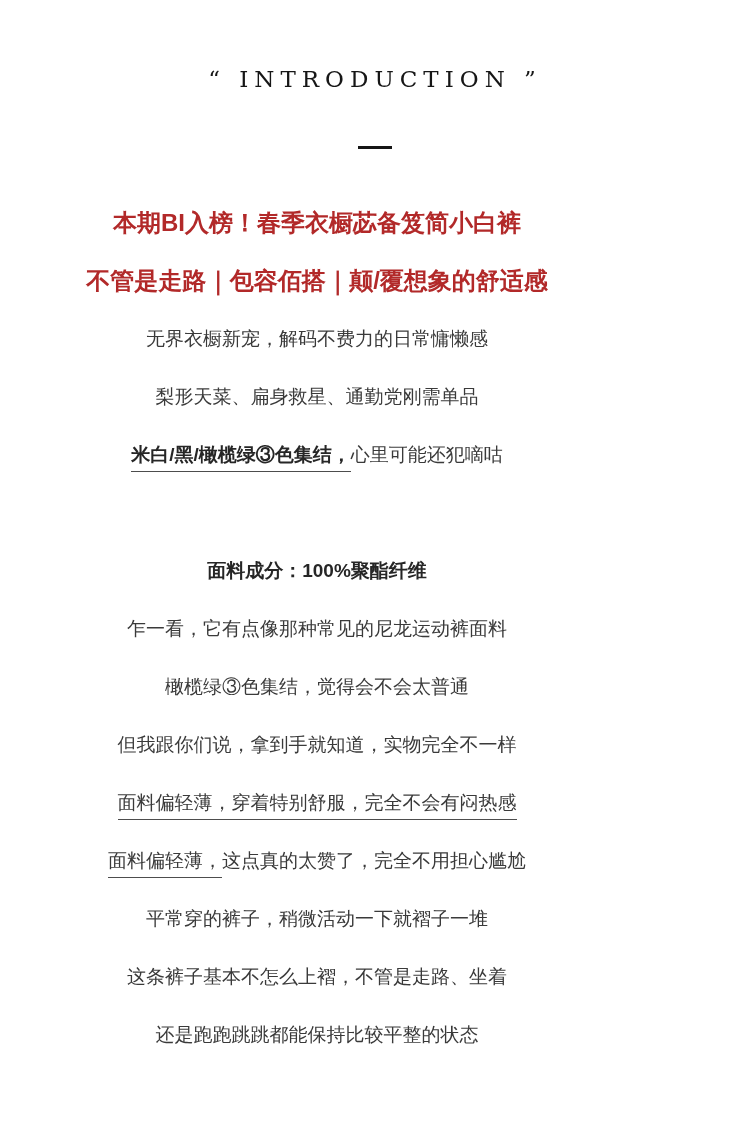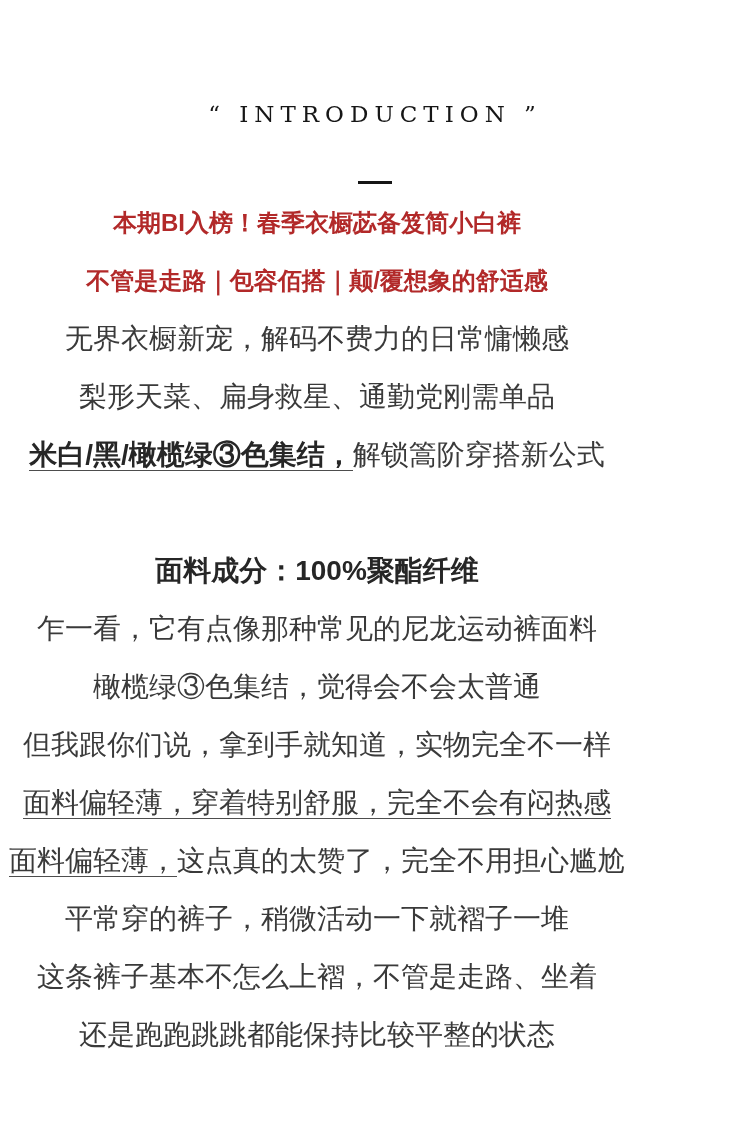--- a/index.html
+++ b/index.html
@@ -10,21 +10,21 @@
     font-family: "Liberation Sans", sans-serif;
     position: relative;
     overflow: hidden;
   }
   .page { position: absolute; inset: 0; background: #ffffff; }
 
   
   .header { text-align: center; }
   .title {
     margin: 0;
-    padding-top: 100px;
+    padding-top: 65px;
     font-family: "DejaVu Serif", "Liberation Serif", serif;
     font-weight: 400;
     font-size: 23px;
     line-height: 28px;
     letter-spacing: 6px;
     color: var(--heading, #161616);
     white-space: nowrap;
   }
   .dash {
     width: 34px;
@@ -38,48 +38,49 @@
     position: absolute;
     top: 194px;
     left: 0;
     width: 634px;
   }
   .line {
     height: 58px;
     line-height: 58px;
     text-align: center;
     margin: 0;
-    font-size: 28px;
+    font-size: 19px;
     color: var(--text, #333333);
     white-space: nowrap;
   }
   .red  { color: var(--accent-red, #b22929); font-weight: 700; font-size: 24px; }
   .bold { font-weight: 700; color: #262626; }
   .u {
+    padding-bottom: 6px;
     border-bottom: 1px solid #4d4d4d;
     margin-top: 10px;
   }
 </style>
 </head>
 <body>
 
 <div class="page">
 
   <div class="header">
     <h1 class="title">“ INTRODUCTION ”</h1>
     <div class="dash"></div>
   </div>
 
   <div class="content">
     <p class="line red">本期BI入榜！春季衣橱苾备笈简小白裤</p>
     <p class="line red">不管是走路｜包容佰搭｜颠/覆想象的舒适感</p>
 
     <p class="line">无界衣橱新宠，解码不费力的日常慵懒感</p>
     <p class="line">梨形天菜、扁身救星、通勤党刚需单品</p>
-    <p class="line"><span class="bold u">米白/黑/橄榄绿③色集结，</span><span>解锁篙阶穿搭新公式</span></p>
+    <p class="line"><span class="bold u">米白/黑/橄榄绿③色集结，</span><span>心里可能还犯嘀咕</span></p>
 
     <div class="line"></div>
 
     <p class="line bold">面料成分：100%聚酯纤维</p>
     <p class="line">乍一看，它有点像那种常见的尼龙运动裤面料</p>
     <p class="line">橄榄绿③色集结，觉得会不会太普通</p>
     <p class="line">但我跟你们说，拿到手就知道，实物完全不一样</p>
     <p class="line"><span class="u">面料偏轻薄，穿着特别舒服，完全不会有闷热感</span></p>
     <p class="line"><span class="u">面料偏轻薄，</span><span>这点真的太赞了，完全不用担心尴尬</span></p>
     <p class="line">平常穿的裤子，稍微活动一下就褶子一堆</p>

